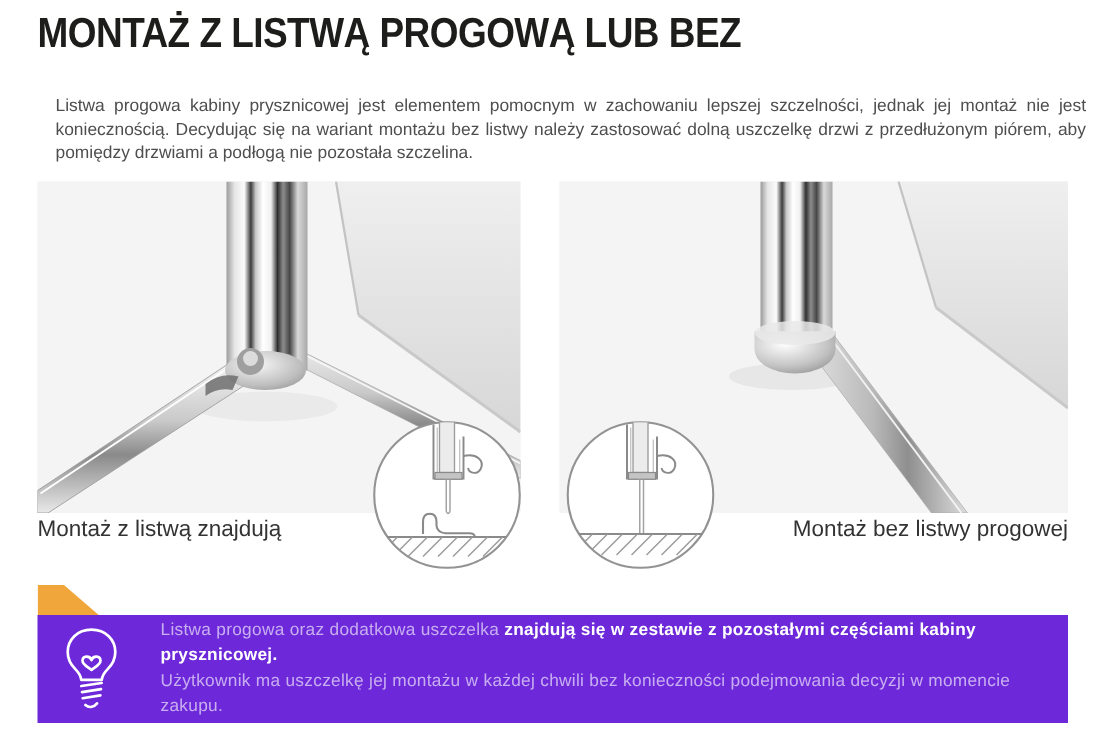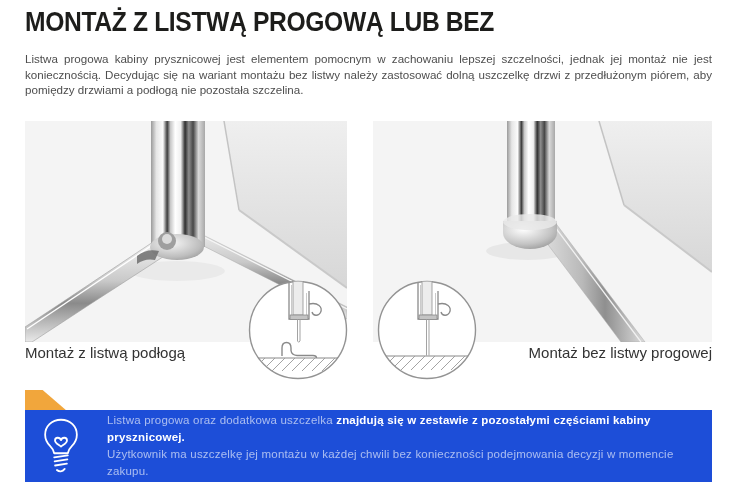--- a/index.html
+++ b/index.html
@@ -12,21 +12,21 @@
   .stage{position:absolute;inset:0;}
 
   
   .title{
     position:absolute;left:25px;top:6px;margin:0;
     font-size:28px;font-weight:bold;color:#1d1d1b;
     letter-spacing:-0.4px;white-space:nowrap;
     transform:scaleX(0.88);transform-origin:left center;
   }
   .intro{
-    position:absolute;left:25px;top:51px;width:687px;margin:0;
+    position:absolute;left:25px;top:51px;width:687px;margin:12px;
     font-size:11.6px;line-height:15.5px;color:#4e4e4e;
     text-align:justify;
   }
 
   
   .panel{position:absolute;top:121px;height:221px;background:#f4f4f4;}
   .panel-left{left:25px;width:322px;}
   .panel-right{left:373px;width:339px;}
   .photo{position:absolute;left:0;top:0;width:100%;height:100%;display:block;}
 
@@ -42,21 +42,21 @@
   .caption-right{right:24px;text-align:center;}
 
   
   .note-tab{
     position:absolute;left:25px;top:390px;width:42px;height:21px;
     background:#f1a63c;
     clip-path:polygon(0 0,42% 0,100% 100%,0 100%);
   }
   .note-banner{
     position:absolute;left:25px;top:410px;width:687px;height:72px;
-    background:#1d4ed8;
+    background:#6d28d9;
     display:flex;align-items:center;
   }
   .note-icon-wrap{flex:0 0 auto;margin-left:15px;width:42px;display:flex;justify-content:center;}
   .note-text{flex:1 1 auto;margin-left:25px;margin-right:18px;}
   .note-line{
     font-size:11.5px;line-height:17px;color:rgba(255,255,255,0.62);
     letter-spacing:0.2px;
   }
   .note-line b{color:#ffffff;font-weight:bold;}
 </style>
@@ -222,21 +222,21 @@
           <line x1="46" y1="92" x2="60" y2="78"></line>
             <line x1="56" y1="92" x2="70" y2="78"></line>
           <line x1="66" y1="92" x2="80" y2="78"></line>
             <line x1="76" y1="92" x2="90" y2="78"></line>
           <line x1="86" y1="92" x2="100" y2="78"></line>
         </g>
       </g>
     </svg>
   </div>
 
-  <p class="caption caption-left">Montaż z listwą podłogą</p>
+  <p class="caption caption-left">Montaż z listwą znajdują</p>
   <p class="caption caption-right">Montaż bez listwy progowej</p>
 
   <div class="note-tab"></div>
   <div class="note-banner">
     <div class="note-icon-wrap">
       <svg viewBox="0 0 44 64" width="40" height="58" aria-hidden="true">
         <g fill="none" stroke="#ffffff" stroke-width="2" stroke-linecap="round" stroke-linejoin="round">
           <path d="M22,3 C11.5,3 4.5,10.5 4.5,19.5 c0,5.6 2.6,9.6 5.6,12.6 c2.5,2.5 3.9,4.4 4.4,7.9 h15 c0.5,-3.5 1.9,-5.4 4.4,-7.9 c3,-3 5.6,-7 5.6,-12.6 C39.5,10.5 32.5,3 22,3 Z"></path>
           <path d="M22,25.5 c-1.2,-3.6 -6.6,-3.4 -6.6,0.4 c0,2.9 3.6,4.4 6.6,6.8 c3,-2.4 6.6,-3.9 6.6,-6.8 c0,-3.8 -5.4,-4 -6.6,-0.4 Z"></path>
           <path d="M14.5,44.5 l15,-2.2"></path>

